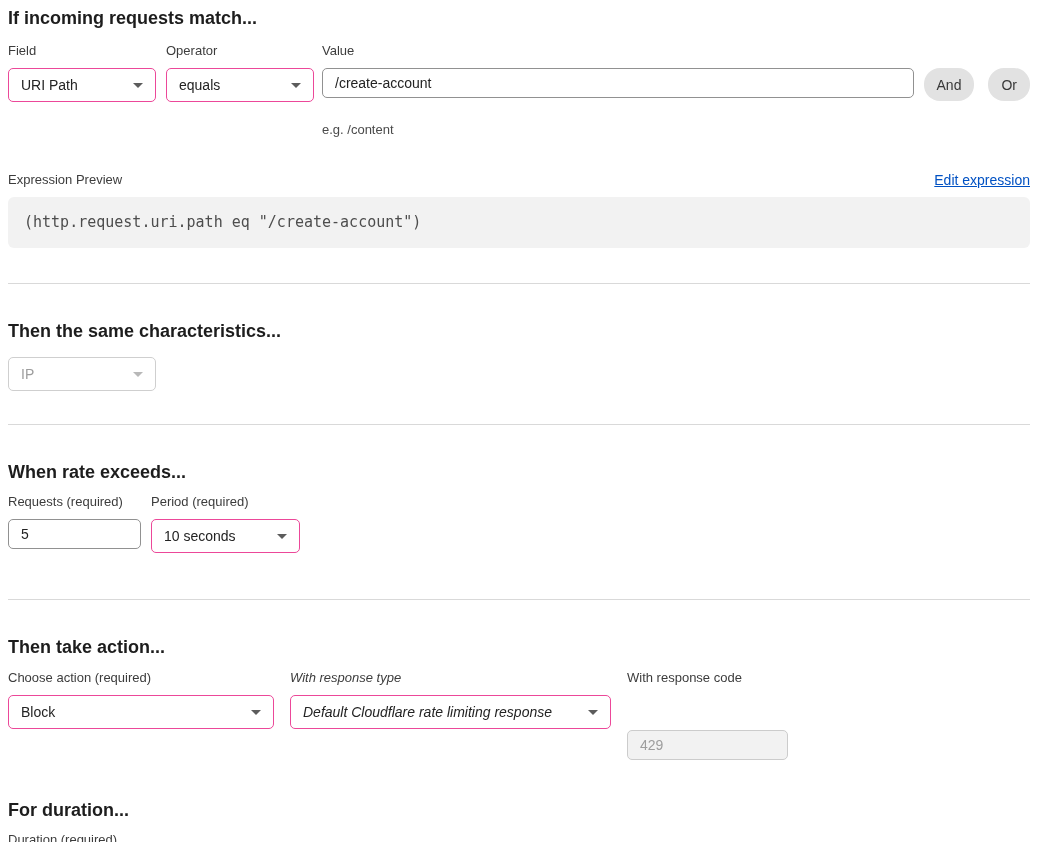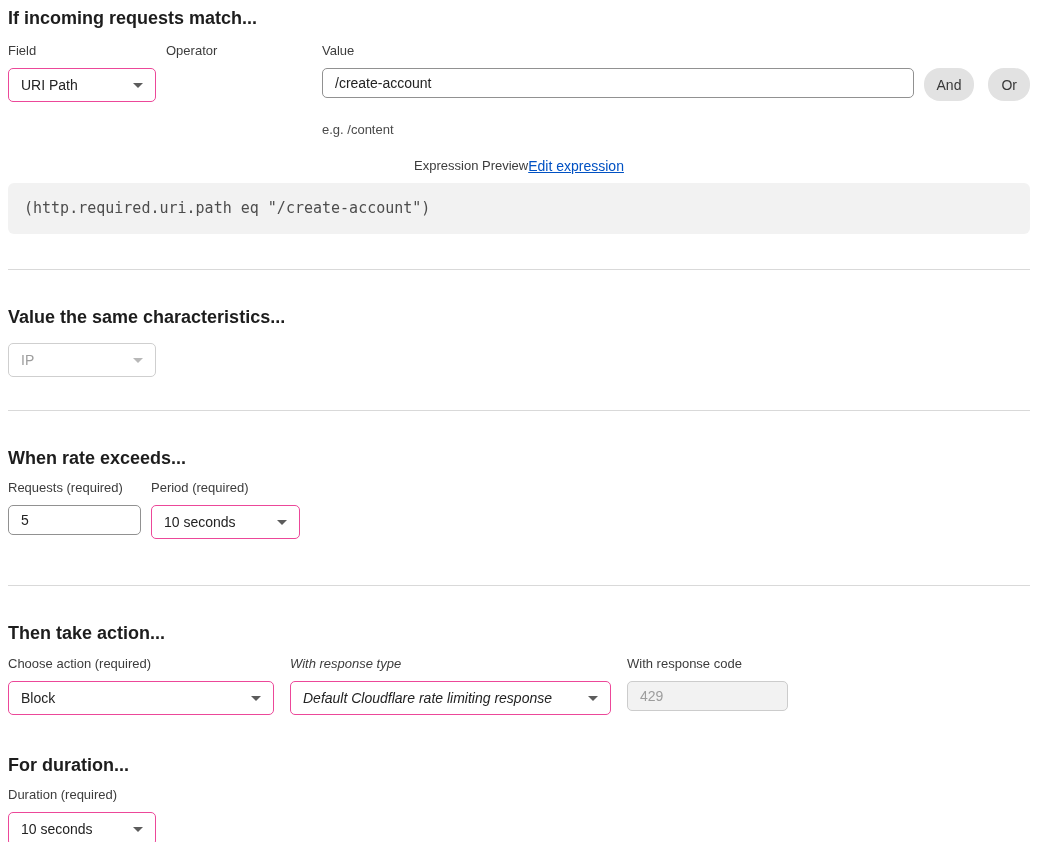--- a/index.html
+++ b/index.html
@@ -91,23 +91,23 @@
     background: #e2e2e2;
     color: #383838;
     font-size: 14px;
     font-family: "Liberation Sans", sans-serif;
     cursor: pointer;
   }
   .logic-btn + .logic-btn { margin-left: 14px; }
 
   .preview-head {
     display: flex;
-    justify-content: center;
+    justify-content: space-between;
     align-items: flex-end;
-    margin-top: 20px;
+    margin-top: 34px;
   }
   .preview-label { font-size: 13px; color: #3c3c3c; line-height: 16px; }
   .edit-link { font-size: 14px; color: #0051c3; text-decoration: underline; line-height: 16px; cursor: pointer; }
 
   .code-block {
     margin-top: 9px;
     background: #f2f2f2;
     border-radius: 6px;
     padding: 15px 16px;
     font-family: "DejaVu Sans Mono", monospace;
@@ -124,21 +124,21 @@
 
   .mt-sec { margin-top: 37px; }
   .mt-sec-lg { margin-top: 40px; }
   .mt-ctrl { margin-top: 15px; }
   .mt-lbl { margin-top: 11px; }
 
   .w133 { width: 133px; }
   .w149 { width: 149px; }
   .w266 { width: 266px; }
   .w321 { width: 321px; font-style: italic; }
-  .w161 { width: 161px; }
+  .w161 { width: 161px; gap: 35px; }
   .ml16 { margin-left: 16px; }
 </style>
 </head>
 <body>
 
 <div class="page">
 
   <div>
     <h2 class="section-title">If incoming requests match...</h2>
 
@@ -146,46 +146,50 @@
       <div class="fgroup w148">
         <span class="flabel">Field</span>
         <div class="select">
           <span>URI Path</span>
           <span class="chevron"></span>
         </div>
       </div>
 
       <div class="fgroup w148 ml10">
         <span class="flabel">Operator</span>
+        <div class="select">
+          <span>equals</span>
+          <span class="chevron"></span>
+        </div>
       </div>
 
       <div class="fgroup grow">
         <span class="flabel">Value</span>
         <input class="text-input" type="text" value="/create-account" style="">
         <span class="hint">e.g. /content</span>
       </div>
 
       <div class="logic-btns">
         <button class="logic-btn">And</button>
         <button class="logic-btn">Or</button>
       </div>
     </div>
 
     <div class="preview-head">
       <span class="preview-label">Expression Preview</span>
       <a class="edit-link">Edit expression</a>
     </div>
 
-    <div class="code-block">(http.required.uri.path eq "/create-account")</div>
+    <div class="code-block">(http.request.uri.path eq "/create-account")</div>
   </div>
 
   <hr class="divider d1">
 
   <div>
-    <h2 class="section-title mt-sec">Value the same characteristics...</h2>
+    <h2 class="section-title mt-sec">Then the same characteristics...</h2>
     <div class="fgroup w148 mt-ctrl">
       <div class="select disabled">
         <span>IP</span>
         <span class="chevron"></span>
       </div>
     </div>
   </div>
 
   <hr class="divider d2">
 

